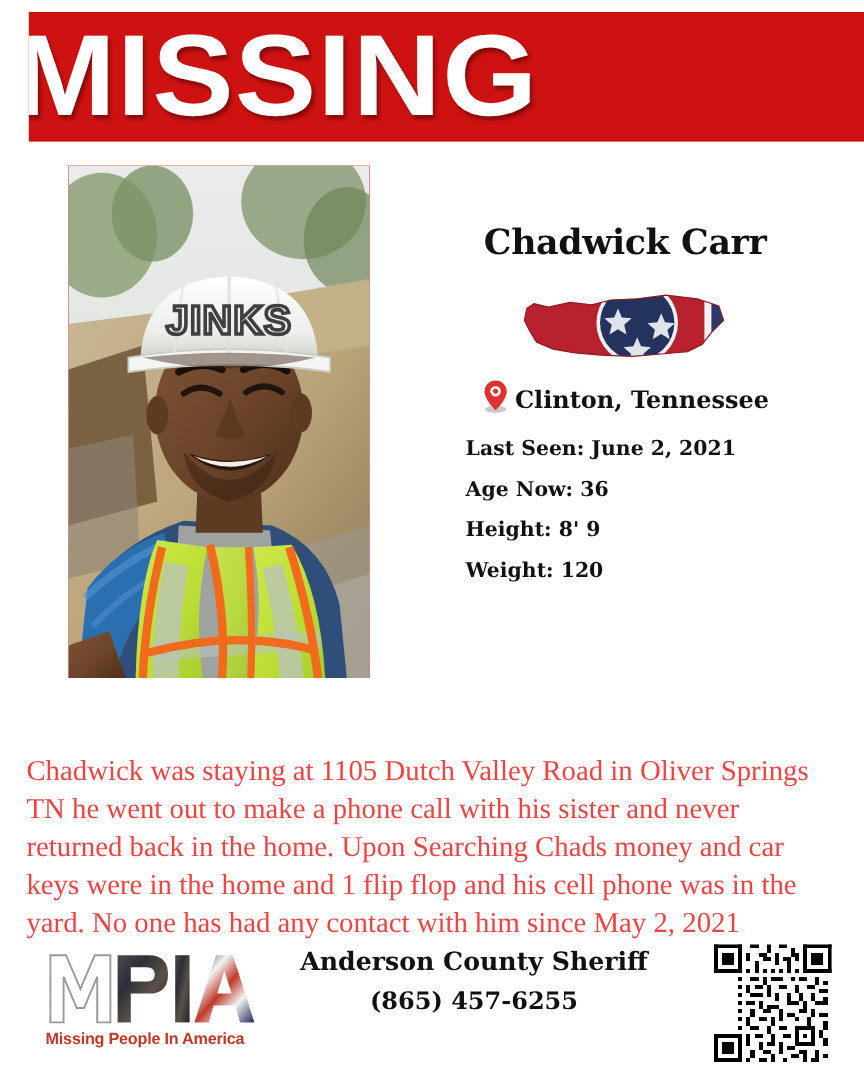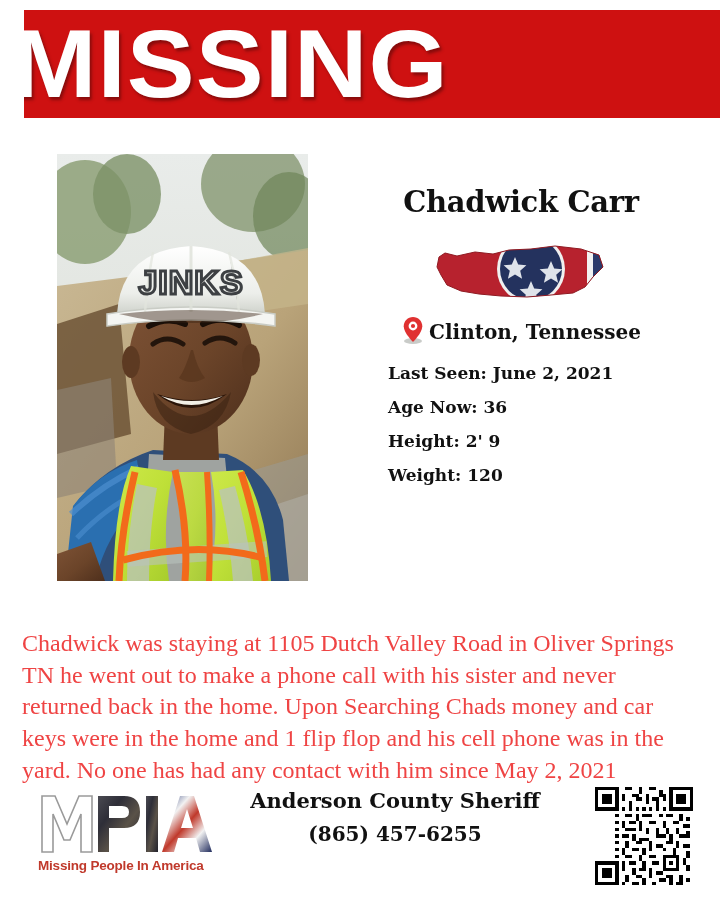--- a/index.html
+++ b/index.html
@@ -41,21 +41,20 @@
 
   
   .photo {
     position: absolute;
     left: 57px;
     top: 138px;
     width: 251px;
     height: 427px;
     overflow: hidden;
     background: #b91c1c;
-    margin-top: 16px;
   }
   .photo svg { display: block; width: 100%; height: 100%; }
 
   
   .details {
     position: absolute;
     left: 330px;
     top: 185px;
     width: 382px;
   }
@@ -327,21 +326,21 @@
         <circle cx="12" cy="11" r="4.4" fill="#ffffff"></circle>
         <circle cx="12" cy="11" r="2.1" fill="#e03131"></circle>
       </svg>
     </span>
     <span class="location-text">Clinton, Tennessee</span>
   </div>
 
   <ul class="fact-list">
     <li class="fact">Last Seen: June 2, 2021</li>
     <li class="fact">Age Now: 36</li>
-    <li class="fact">Height: 2' 9</li>
+    <li class="fact">Height: 8' 9</li>
     <li class="fact">Weight: 120</li>
   </ul>
 </div>
 
 <div class="narrative">Chadwick was staying at 1105 Dutch Valley Road in Oliver Springs TN he went out to make a phone call with his sister and never returned back in the home. Upon Searching Chads money and car keys were in the home and 1 flip flop and his cell phone was in the yard. No one has had any contact with him since May 2, 2021</div>
 
 <div class="footer-logo">
   <svg width="180" height="66" viewBox="0 0 180 66" aria-hidden="true">
     <defs>
       <linearGradient id="photoFill" x1="0" y1="0" x2="1" y2="1">

